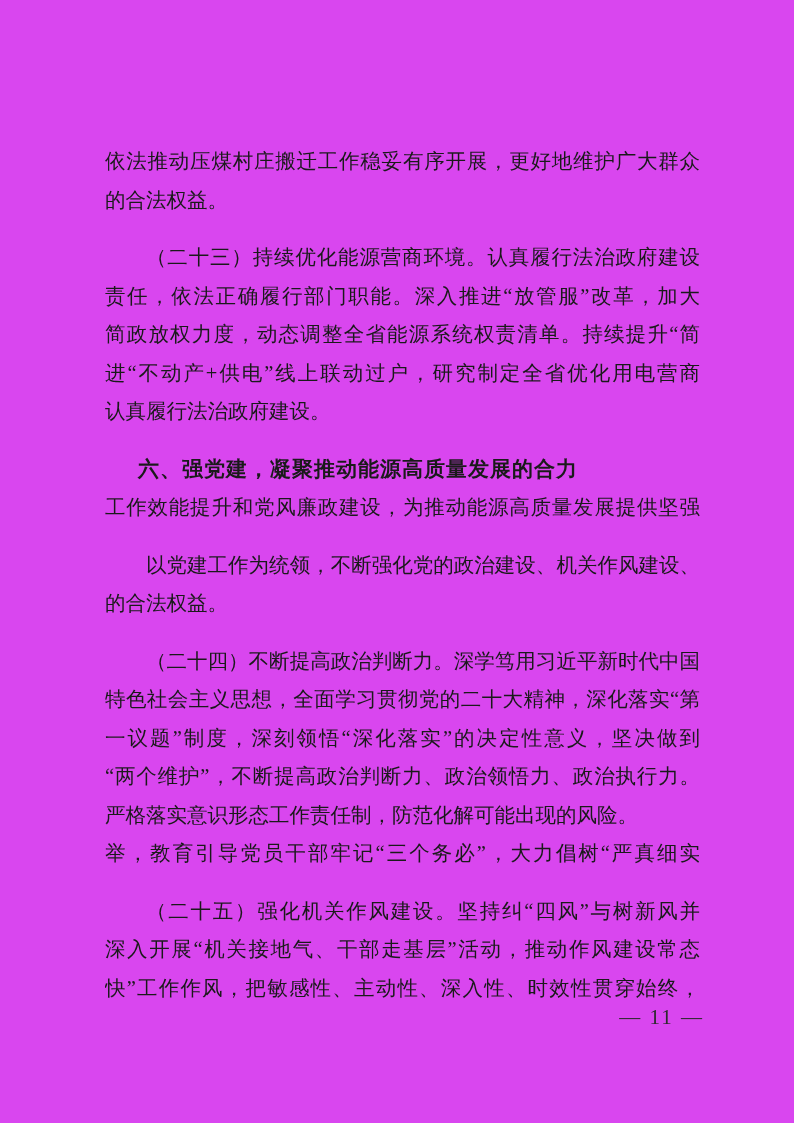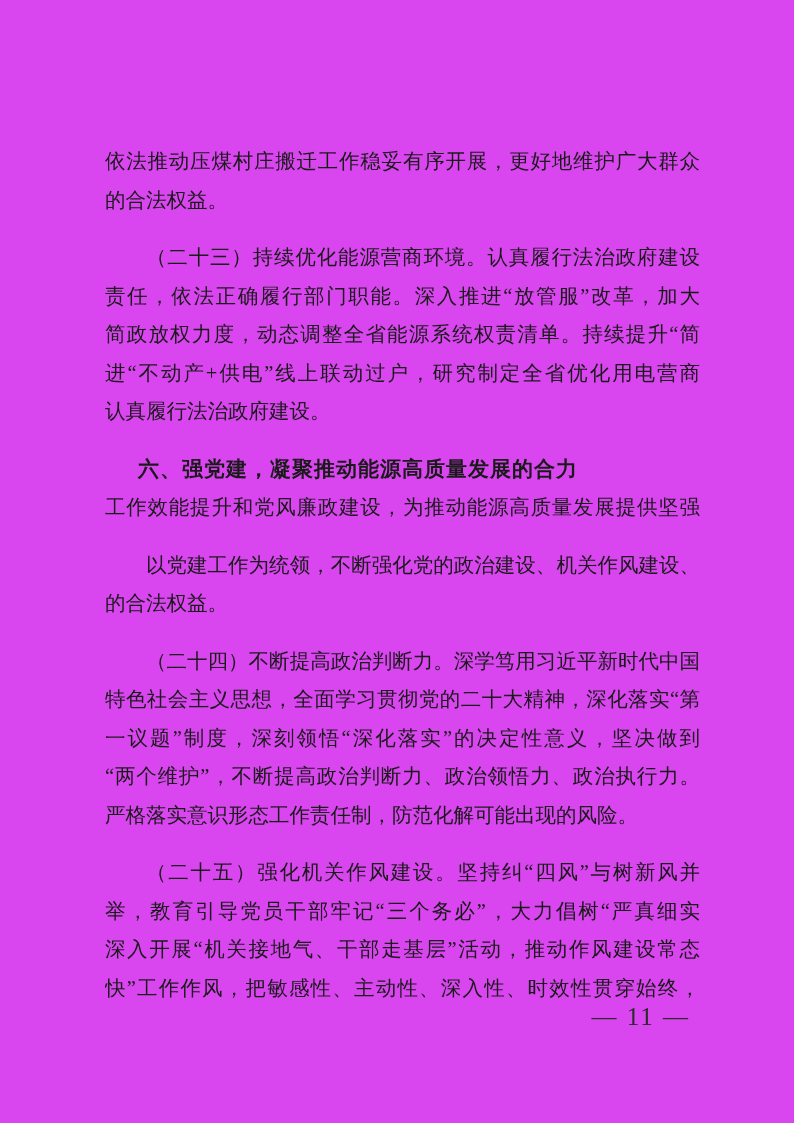--- a/index.html
+++ b/index.html
@@ -40,22 +40,22 @@
   .line.heading {
     font-family: Liberation Serif, serif;
     font-weight: 700;
     font-size: 21px;
     text-indent: 33px;
     letter-spacing: 1px;
   }
   .page-number {
     position: absolute;
     top: 1005px;
-    right: 104px;
-    font-size: 25px;
+    right: 90px;
+    font-size: 21px;
     line-height: 24px;
     color: #2b2b2b;
     letter-spacing: 2px;
     white-space: nowrap;
   }
 </style>
 </head>
 <body>
 
 <div class="page">
@@ -69,21 +69,21 @@
       <div class="line">认真履行法治政府建设。</div>
       <div class="line heading indent">六、强党建，凝聚推动能源高质量发展的合力</div>
       <div class="line fill">工作效能提升和党风廉政建设，为推动能源高质量发展提供坚强</div>
       <div class="line indent fill">以党建工作为统领，不断强化党的政治建设、机关作风建设、</div>
       <div class="line">的合法权益。</div>
       <div class="line indent fill">（二十四）不断提高政治判断力。深学笃用习近平新时代中国</div>
       <div class="line fill">特色社会主义思想，全面学习贯彻党的二十大精神，深化落实“第</div>
       <div class="line fill">一议题”制度，深刻领悟“深化落实”的决定性意义，坚决做到</div>
       <div class="line fill">“两个维护”，不断提高政治判断力、政治领悟力、政治执行力。</div>
       <div class="line">严格落实意识形态工作责任制，防范化解可能出现的风险。</div>
+      <div class="line fill">举，教育引导党员干部牢记“三个务必”，大力倡树“严真细实</div>
       <div class="line indent fill">（二十五）强化机关作风建设。坚持纠“四风”与树新风并</div>
-      <div class="line fill">举，教育引导党员干部牢记“三个务必”，大力倡树“严真细实</div>
       <div class="line fill">深入开展“机关接地气、干部走基层”活动，推动作风建设常态</div>
       <div class="line fill">快”工作作风，把敏感性、主动性、深入性、时效性贯穿始终，</div>
     </div>
   <div class="page-number">
     <span>— 11 —</span>
   </div>
 </div>
 
 </body></html>

